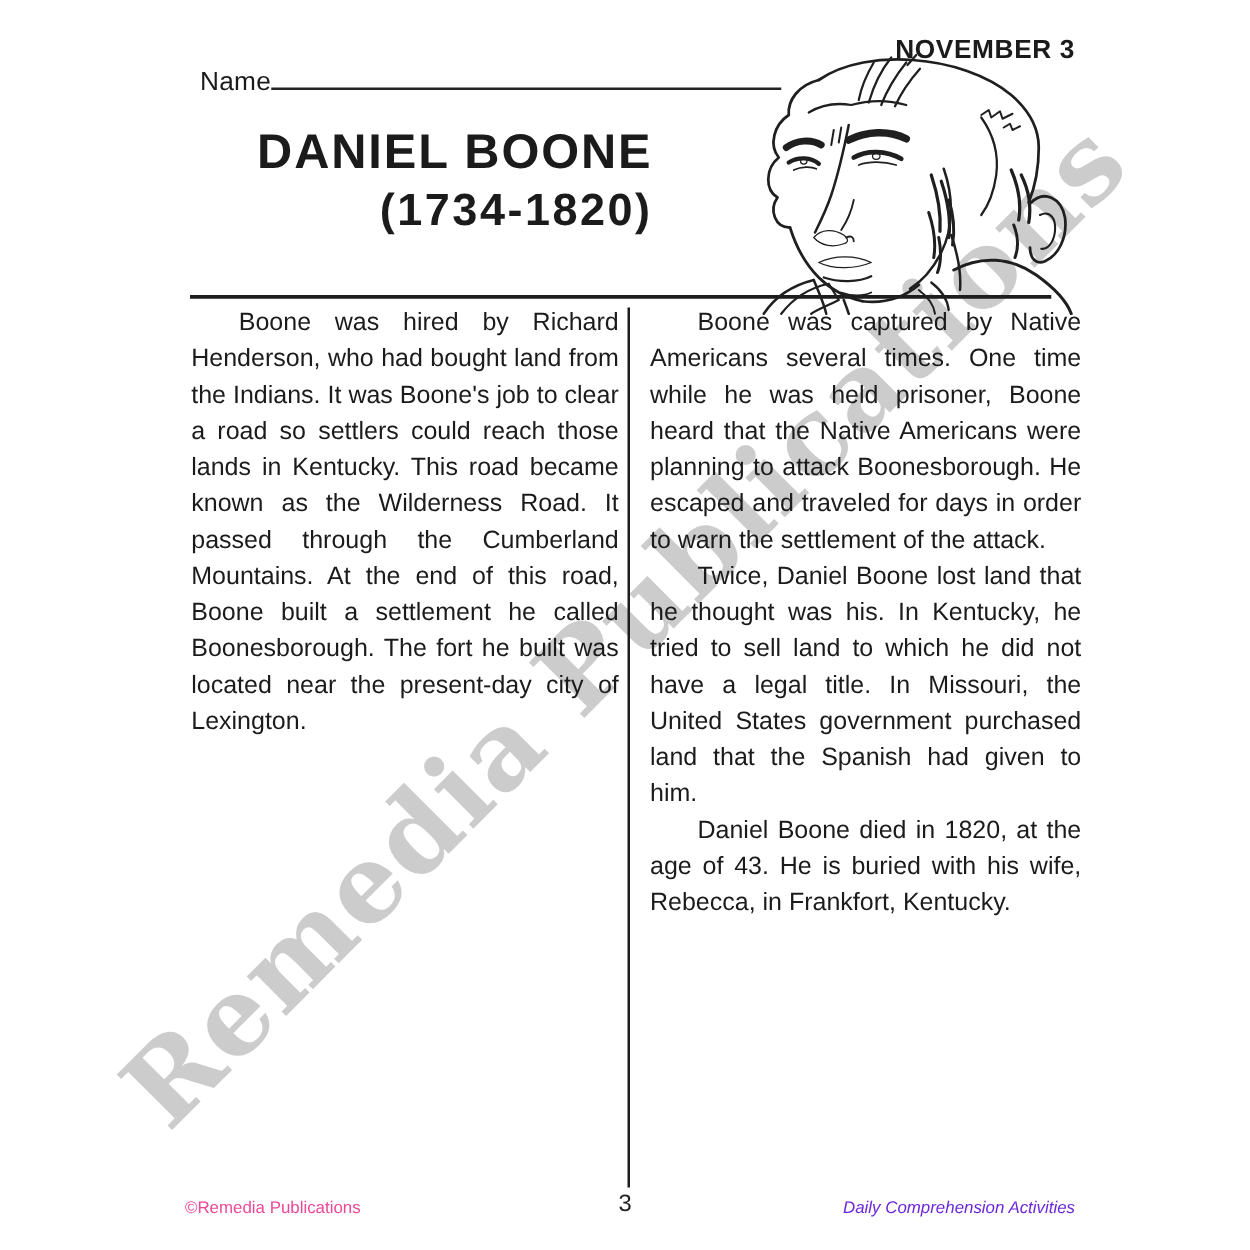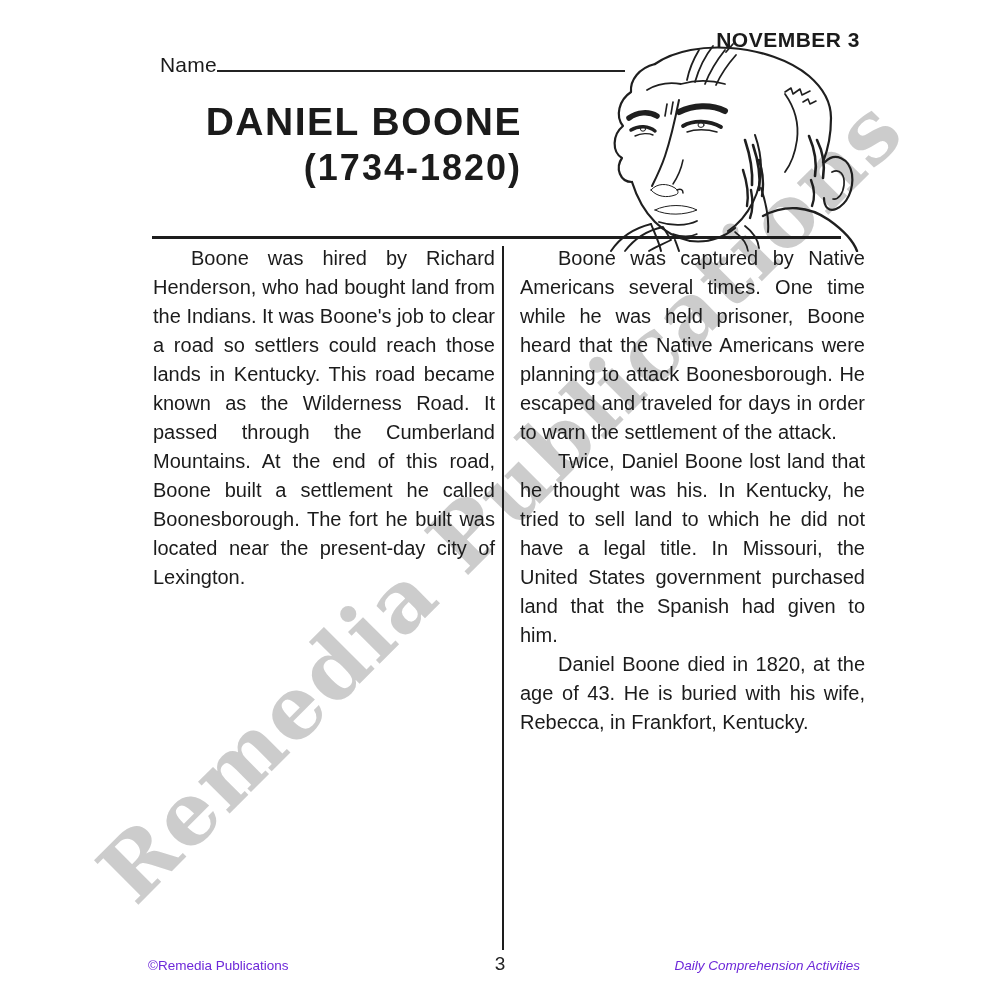--- a/index.html
+++ b/index.html
@@ -32,21 +32,21 @@
   .col p { text-indent:38px; margin:0; }
   .col-left  { left:153px; width:342px; }
   .col-right { left:520px; width:345px; }
 
   
   .portrait { position:absolute; left:595px; top:40px; width:285px; height:212px; z-index:3; }
   .portrait svg { width:100%; height:100%; }
   .portrait path, .portrait ellipse { stroke:#1f1f1f; fill:none; stroke-linecap:round; stroke-linejoin:round; }
 
   
-  .footer-left { position:absolute; left:148px; top:958px; font-size:13.5px; color:#6d28d9; }
+  .footer-left { position:absolute; left:148px; top:958px; font-size:13.5px; color:#ec4899; }
   .footer-page { position:absolute; left:0; top:953px; width:1000px; text-align:center; font-size:19px; color:#222; }
   .footer-right { position:absolute; right:140px; top:958px; font-size:13.5px; font-style:italic; color:#6d28d9; }
 </style>
 </head>
 <body>
 
 <div class="page">
 
   <div class="name-row">
     <span>Name</span><span class="name-line"></span>

